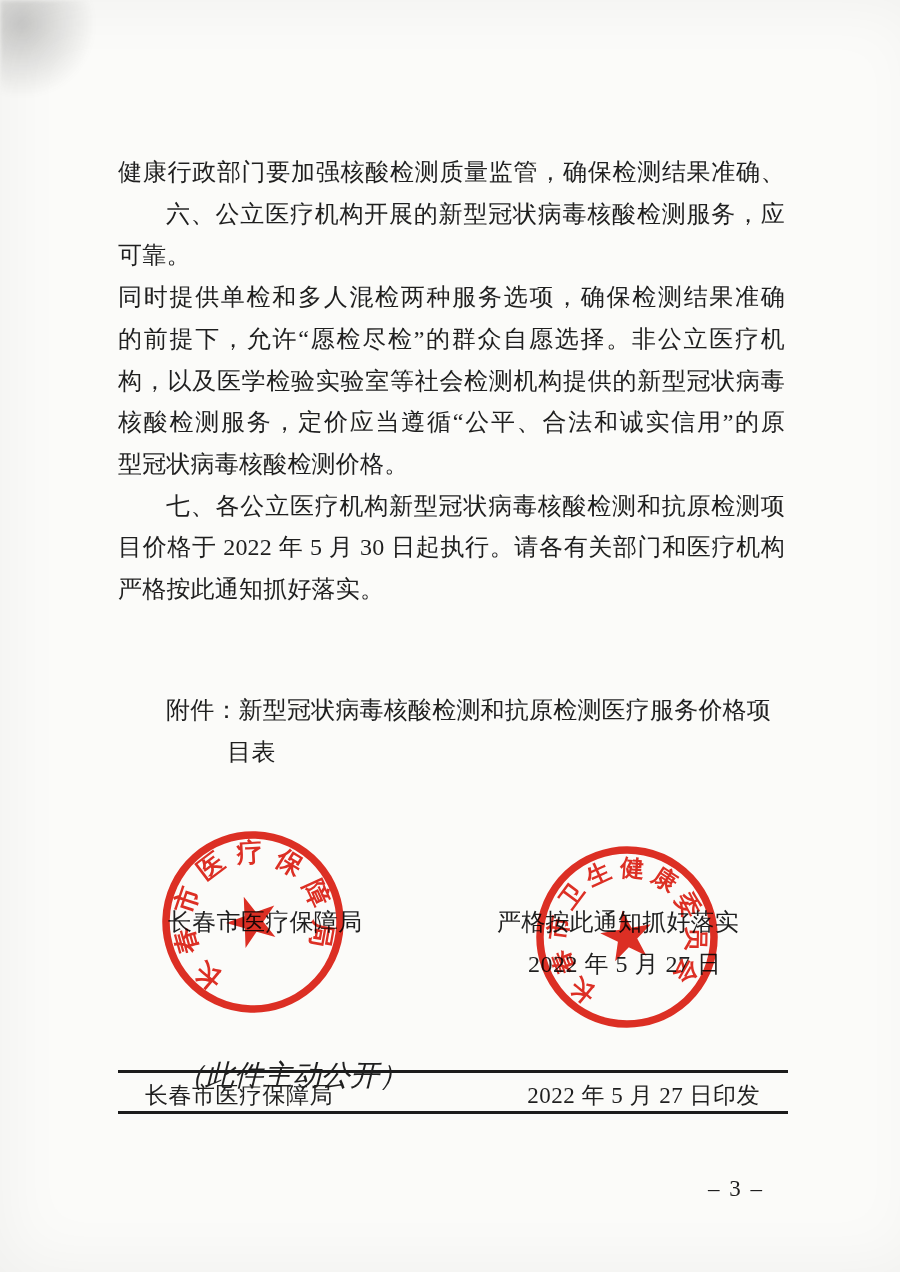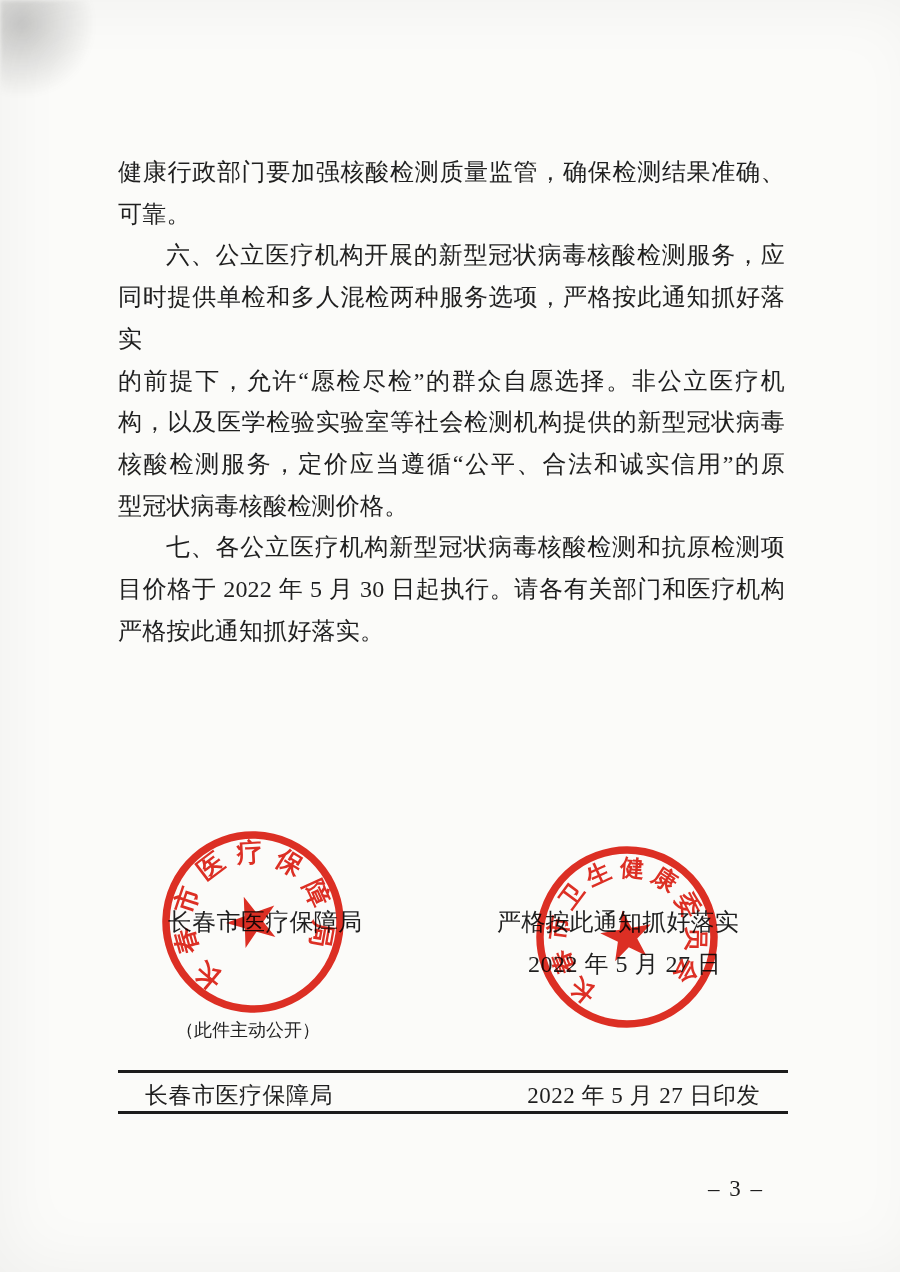--- a/index.html
+++ b/index.html
@@ -33,21 +33,21 @@
   }
   .line { width:100%; }
   .just { text-align:justify; text-align-last:justify; }
   .indent { text-indent:2em; }
   .indent4 { text-indent:4.55em; }
   
   .sig { position:absolute; white-space:nowrap; z-index:2; }
   .sig-left-org  { left:168px; top:906px; font-size:24px; letter-spacing:0.3px; }
   .sig-right-org { left:497px; top:906px; font-size:24px; letter-spacing:0.2px; }
   .sig-date      { left:528px; top:948px; font-size:24px; letter-spacing:0.5px; }
-  .disclosure    { position:absolute; left:176px; top:1018px; font-size:18px; z-index:2; }
+  .disclosure    { position:absolute; left:176px; top:1056px; font-size:29px; z-index:2;font-style:italic; }
   
   .seal {
     position:absolute; width:200px; height:200px;
     mix-blend-mode:multiply; opacity:0.95; z-index:3;
     pointer-events:none;
   }
   .seal-left  { left:153px; top:822px; }
   .seal-right { left:527px; top:837px; }
   .seal-ring { fill:none; stroke-width:7.5; }
   .seal-arc text {
@@ -73,32 +73,36 @@
   }
 </style>
 </head>
 <body>
 
 <div class="page">
   <div class="corner-smudge"></div>
 
   <div class="body-text">
     <div class="line just">健康行政部门要加强核酸检测质量监管，确保检测结果准确、</div>
+    <div class="line just indent">六、公立医疗机构开展的新型冠状病毒核酸检测服务，应</div>
     <div class="line">可靠。</div>
-    <div class="line just indent">六、公立医疗机构开展的新型冠状病毒核酸检测服务，应</div>
-    <div class="line just">同时提供单检和多人混检两种服务选项，严格按此通知抓好落实</div>
+    <div class="line just">同时提供单检和多人混检两种服务选项，确保检测结果准确</div>
     <div class="line just">的前提下，允许“愿检尽检”的群众自愿选择。非公立医疗机</div>
     <div class="line just">构，以及医学检验实验室等社会检测机构提供的新型冠状病毒</div>
     <div class="line just">核酸检测服务，定价应当遵循“公平、合法和诚实信用”的原</div>
     <div class="line">型冠状病毒核酸检测价格。</div>
     <div class="line just indent">七、各公立医疗机构新型冠状病毒核酸检测和抗原检测项</div>
     <div class="line just">目价格于 2022 年 5 月 30 日起执行。请各有关部门和医疗机构</div>
     <div class="line">严格按此通知抓好落实。</div>
   </div>
 
+  <div class="attachment">
+    <div class="line indent">附件：新型冠状病毒核酸检测和抗原检测医疗服务价格项</div>
+    <div class="line indent4">目表</div>
+  </div>
 
   <div class="sig sig-left-org">长春市医疗保障局</div>
   <div class="sig sig-right-org">严格按此通知抓好落实</div>
   <div class="sig sig-date">2022 年 5 月 27 日</div>
   <div class="disclosure">（此件主动公开）</div>
 
   <svg class="seal seal-left" viewBox="-100 -100 200 200">
     <g transform="rotate(-20)">
       <circle class="seal-ring" r="87" stroke="#df2318"></circle>
       <g class="seal-arc arc-large" fill="#df2318">

